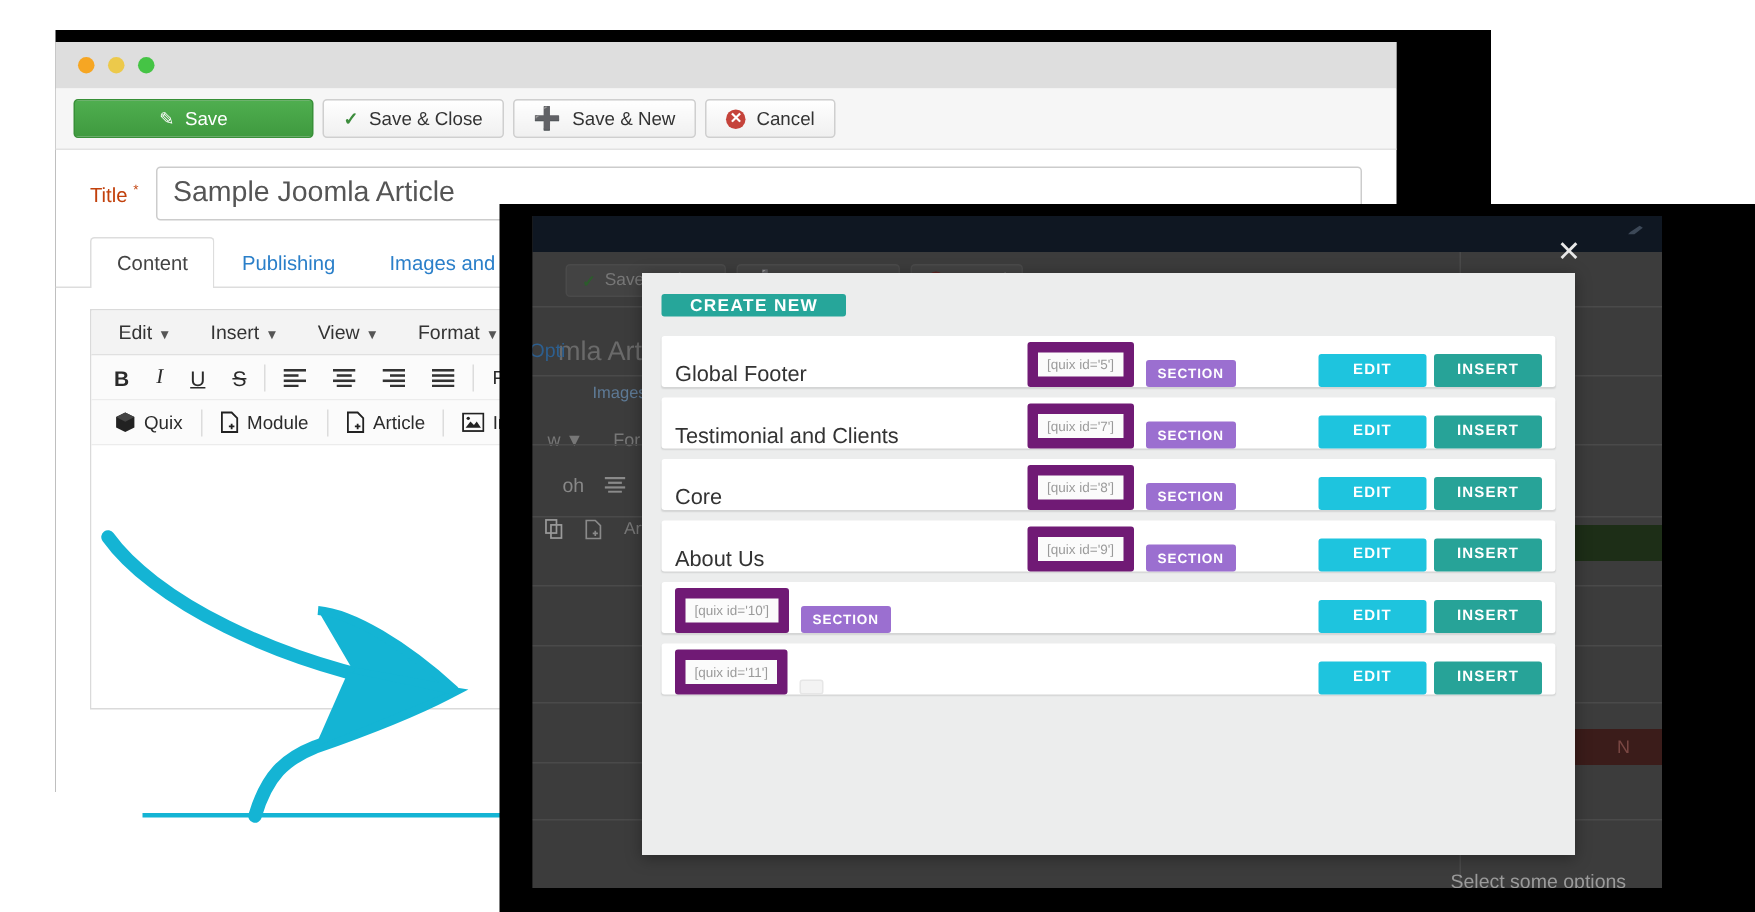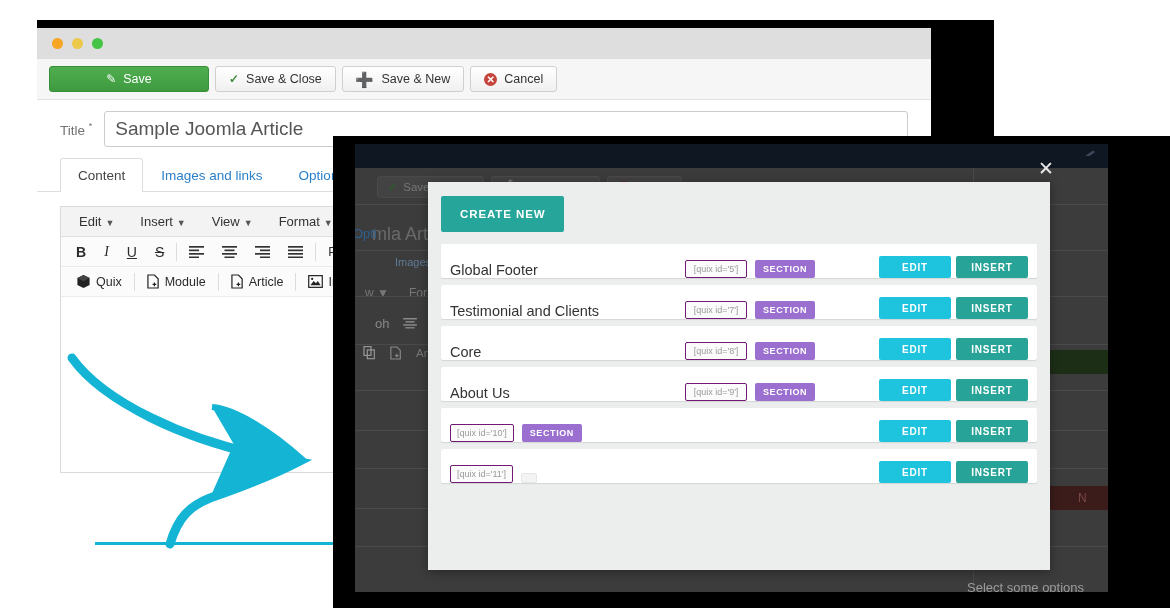--- a/index.html
+++ b/index.html
@@ -57,21 +57,21 @@
   .btn .ico.plus  { color: #3c8c3c; font-weight: bold; font-size: 15px; }
   .btn.primary .ico { color: #fff; }
 
   .circ-x {
     width: 13px; height: 13px; border-radius: 50%; background: #c5433b;
     color: #fff; font-size: 10px; line-height: 13px; text-align: center;
     font-weight: bold;
   }
 
   .title-row { height: 58px; display: flex; align-items: center; padding: 0 23px; gap: 12px; }
-  .title-label { font-size: 13.5px; color: #737373; }
+  .title-label { font-size: 13.5px; color: #c2410c; }
   .title-label sup { font-size: 9px; vertical-align: super; }
   .title-input {
     flex: 1; height: 36px; border: 1px solid #cccccc; border-radius: 3px;
     background: #fff; font-size: 19px; color: #555; padding: 0 10px;
     display: flex; align-items: center; font-family: "Liberation Sans", sans-serif;
   }
 
   .tabs { display: flex; padding-left: 23px; border-bottom: 1px solid #dddddd; }
   .tab {
     padding: 9px 17px; font-size: 13.5px; color: #2a7fc9;
@@ -159,32 +159,32 @@
     font-size: 19px; line-height: 1; font-weight: 300;
   }
 
   
   .quix-modal {
     position: absolute; left: 428px; top: 182px; width: 622px; height: 388px;
     background: #eceded; box-shadow: 0 2px 10px rgba(0,0,0,.35);
   }
   .create-new {
     margin: 14px 0 0 13px; background: #26a69a; color: #fff; border: none;
-    height: 36px; padding: 0 19px; font-size: 11.5px; font-weight: bold;
+    height: 15px; padding: 0 19px; font-size: 11.5px; font-weight: bold;
     letter-spacing: .9px; border-radius: 2px; font-family: "Liberation Sans", sans-serif;
   }
   .layout-list { margin: 12px 13px 0 13px; }
   .layout-row {
     background: #ffffff; height: 34px; margin-bottom: 7px; border-radius: 2px;
     display: flex; align-items: flex-end; padding: 0 9px;
     box-shadow: 0 1px 1px rgba(0,0,0,.10);
   }
   .lr-name { font-size: 14.5px; color: #333; width: 235px; }
   .shortcode {
-    font-size: 9px; color: #9a9a9a; border: 1px solid #701a75; background: #fbfbfb;
+    font-size: 9px; color: #9a9a9a; border: 7px solid #701a75; background: #fbfbfb;
     border-radius: 2px; padding: 3px 6px; min-width: 62px; text-align: center;
     font-family: "Liberation Sans", sans-serif;
   }
   .badge {
     margin-left: 8px; background: #9b6fd0; color: #fff; font-size: 9px;
     font-weight: bold; letter-spacing: .6px; padding: 4px 8px; border-radius: 2px;
     min-width: 56px; text-align: center;
   }
   .badge.empty { background: #f3f3f3; border: 1px solid #e6e6e6; min-width: 16px; padding: 4px 6px; }
   .lr-actions { margin-left: auto; display: flex; gap: 5px; }
@@ -235,20 +235,21 @@
         <span>Title</span>
         <sup>*</sup>
       </span>
       <div class="title-input">
         <span>Sample Joomla Article</span>
       </div>
     </div>
 
     <div class="tabs">
       <div class="tab active"><span>Content</span></div>
+      <div class="tab"><span>Publishing</span></div>
       <div class="tab"><span>Images and links</span></div>
       <div class="tab"><span>Options</span></div>
     </div>
 
     <div class="editor-wrap">
       <div class="ed-menubar">
         <div class="ed-menu"><span>Edit</span><span class="caret">▼</span></div>
         <div class="ed-menu"><span>Insert</span><span class="caret">▼</span></div>
         <div class="ed-menu"><span>View</span><span class="caret">▼</span></div>
         <div class="ed-menu"><span>Format</span><span class="caret">▼</span></div>

